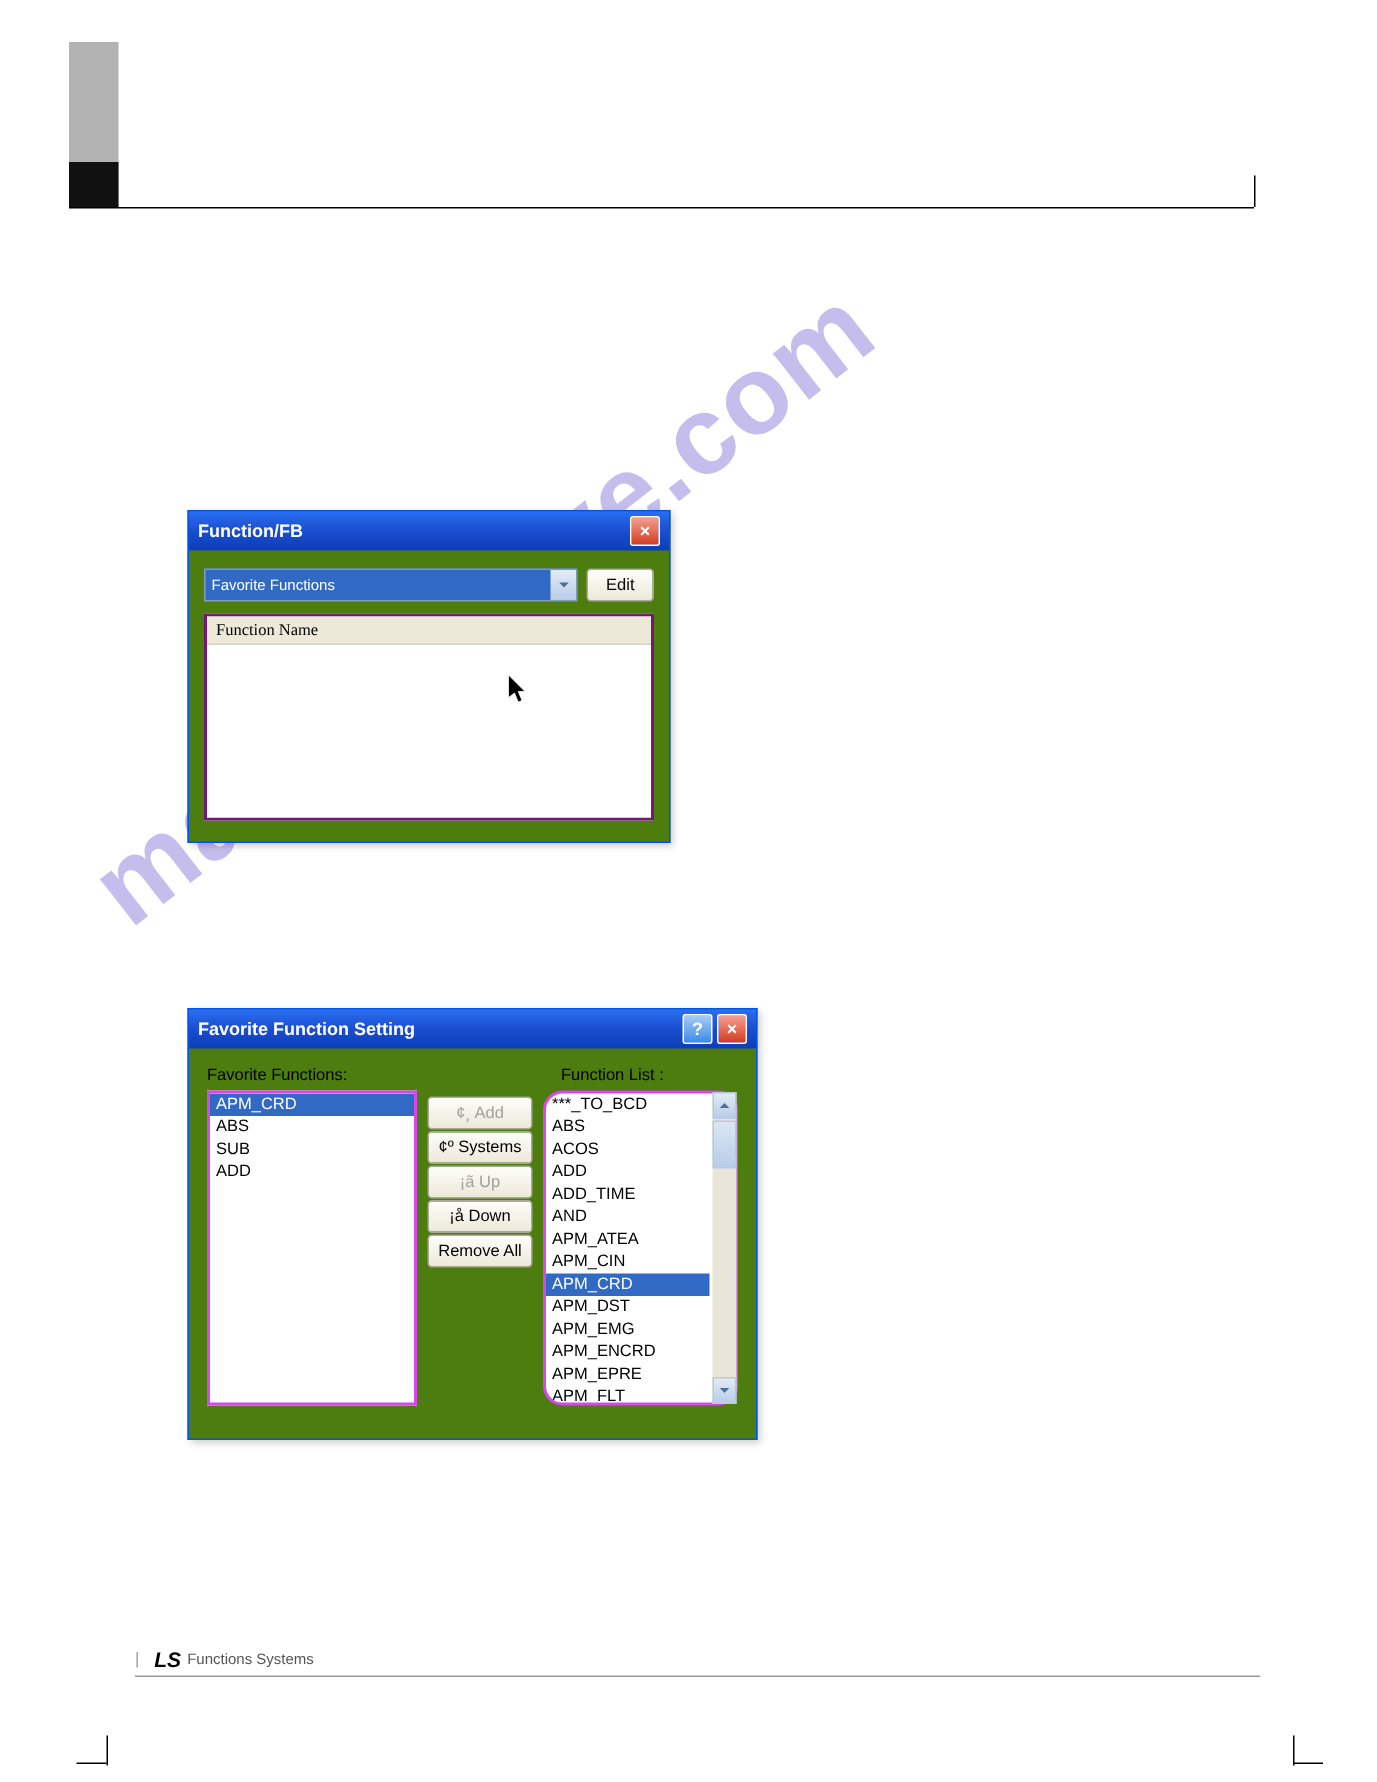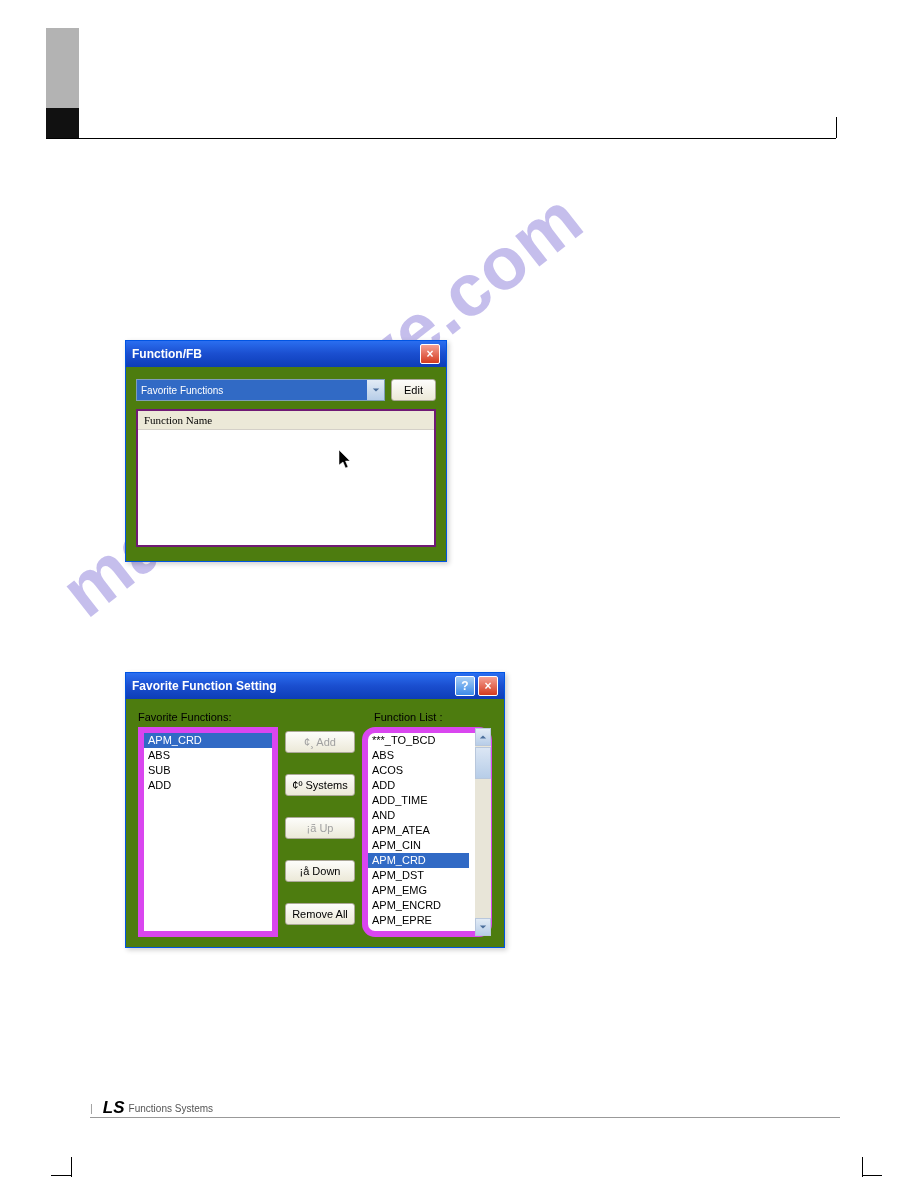--- a/index.html
+++ b/index.html
@@ -27,44 +27,44 @@
   .combo .carrow svg { width:8px; height:8px; fill:#4b6e9b; }
   .xpbtn { background:linear-gradient(#fdfdfb,#ece9d8); border:1px solid #aca899; border-radius:3px; padding:2px 12px; font-size:11px; height:22px; box-sizing:border-box; cursor:default; }
   .funclist-hdr { margin-top:8px; border:2px solid #701a75; background:#fff;font-family:Liberation Serif, serif; }
   .fl-head { background:#ece9d8; border-bottom:1px solid #d4d0c8; padding:3px 6px; font-size:11px; }
   .fl-body { height:115px; background:#fff; position:relative; }
   .cursor-arrow { position:absolute; left:200px; top:20px; width:20px; height:20px; }
   .cursor-arrow svg { width:14px; height:20px; fill:#000; stroke:#fff; stroke-width:0.5; }
 
   
   #dlg2 { left:125px; top:672px; width:378px; }
-  .d2body { padding:12px 12px 10px 12px; }
+  .d2body { padding:12px 12px 22px 12px; }
   .d2labels { display:flex; font-size:11px; }
   .d2labels .l1 { width:148px; }
   .d2labels .l2 { width:88px; }
   .d2labels .l3 { }
   .d2cols { display:flex; margin-top:4px; gap:7px; }
-  .listbox { border:6px solid #d946ef; background:#fff; height:210px; overflow:hidden; box-sizing:border-box; }
+  .listbox { border:2px solid #d946ef; background:#fff; height:210px; overflow:hidden; box-sizing:border-box; }
   #favlist { width:140px; }
   #favlist .item, #funclist .item { padding:0 4px; font-size:11px; line-height:15px; white-space:nowrap; }
   .item.sel { background:#316ac5; color:#fff; }
-  .midbtns { width:70px; display:flex; flex-direction:column; gap:21px; padding-top:4px; }
+  .midbtns { width:70px; display:flex; flex-direction:column; gap:1px; padding-top:4px; }
   .midbtns .xpbtn { width:100%; padding:2px 0; font-size:11px; }
   .midbtns .xpbtn.disabled { color:#a0a0a0; }
   #funclistWrap { position:relative; width:130px; }
   #funclist { width:130px; padding-right:17px; box-sizing:border-box;border-radius:13px; }
   .vscroll { position:absolute; right:1px; top:1px; bottom:1px; width:16px; background:#e8e5d8; display:flex; flex-direction:column; }
   .vscroll .btn { height:16px; background:linear-gradient(#e2ebf5,#b7cde8); border:1px solid #b8c7dc; display:flex; align-items:center; justify-content:center; }
   .vscroll .btn svg { width:8px; height:8px; fill:#4b6e9b; }
   .vscroll .thumb { height:30px; background:linear-gradient(#dbe6f4,#b7cde8); border:1px solid #b8c7dc; margin:1px 0; }
   .vscroll .track { flex:1; }
   .d2bottom { display:flex; justify-content:flex-end; gap:8px; margin-top:14px; padding-right:6px; }
   .d2bottom .xpbtn { width:72px; }
   .footer { position:absolute; left:90px; top:1098px; display:flex; align-items:center; gap:4px; }
-  .footer .logo { font-style:italic; font-weight:bold; font-size:17px; }
+  .footer .logo { font-style:italic; font-weight:bold; font-size:14px; }
   .footer .brand { font-size:10px; color:#555; }
   .footer-rule { position:absolute; left:90px; top:1117px; width:750px; border-top:1px solid #999; }
 
   
   .cropH { position:absolute; width:20px; border-top:1px solid #000; }
   .cropV { position:absolute; height:20px; border-left:1px solid #000; }
 </style>
 </head>
 <body>
 

